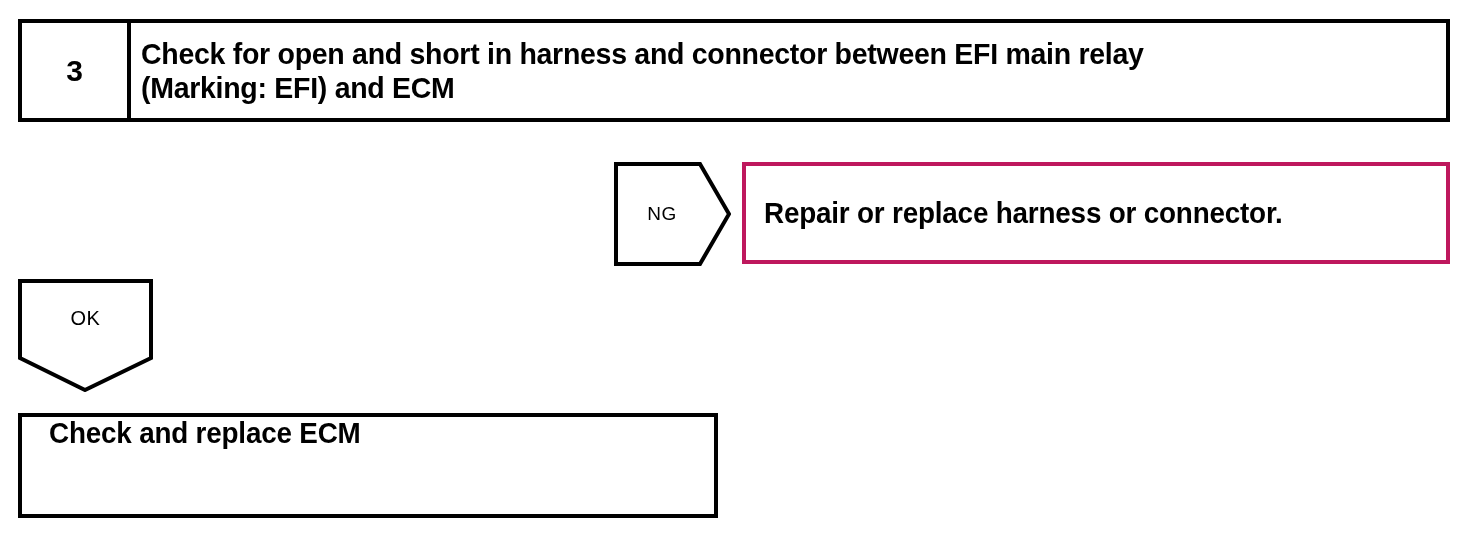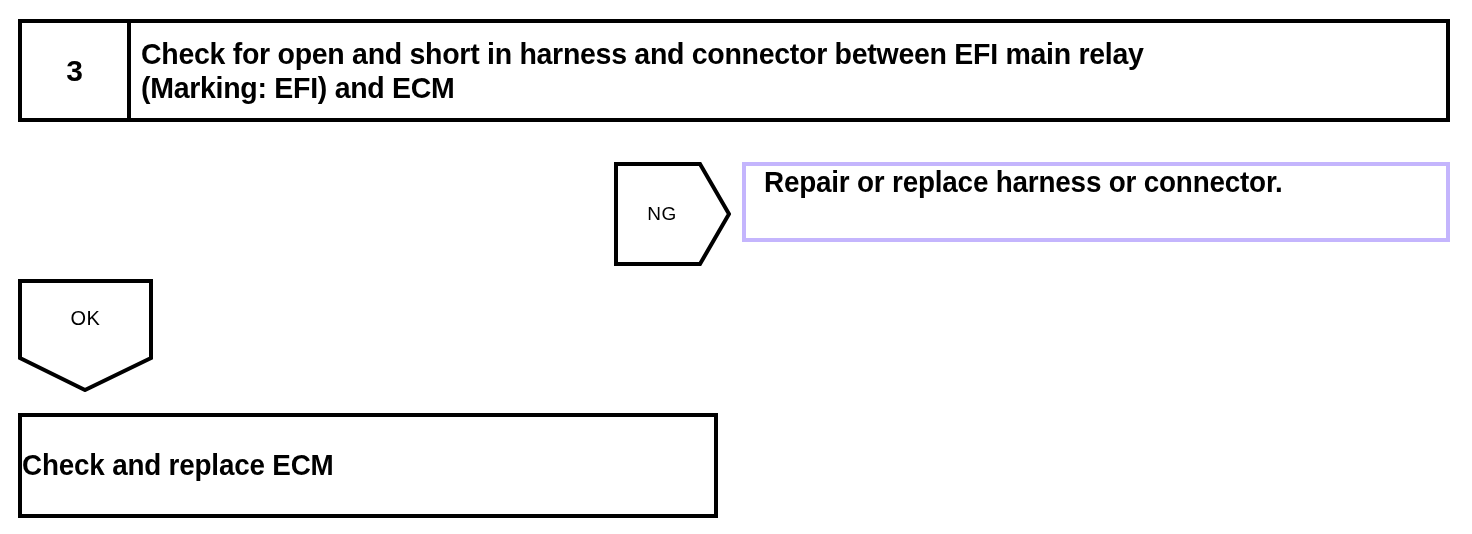--- a/index.html
+++ b/index.html
@@ -91,25 +91,26 @@
     font-weight: normal;
     letter-spacing: 0.5px;
   }
 
   
   .repair-box {
     position: absolute;
     left: 742px;
     top: 162px;
     width: 708px;       
-    height: 80px;      
-    box-sizing: border-box;
-    border: 4px solid #c4b5fd;
-    background: #ffffff;
-    display: flex;
+    height: 102px;      
+    box-sizing: border-box;
+    border: 4px solid #be185d;
+    background: #ffffff;
+    display: flex;
+    align-items: center;
     padding-left: 18px;
   }
   .repair-text {
     font-size: 29px;
     font-weight: bold;
     letter-spacing: -0.2px;
     transform: scaleX(0.96);
     transform-origin: left center;
   }
 
@@ -140,21 +141,22 @@
   .final-box {
     position: absolute;
     left: 18px;
     top: 413px;
     width: 700px;       
     height: 105px;      
     box-sizing: border-box;
     border: 4px solid #000000;
     background: #ffffff;
     display: flex;
-    align-items: center;
+    align-items: flex-start;
+    padding-left: 27px;
   }
   .final-text {
     font-size: 29px;
     font-weight: bold;
     letter-spacing: -0.2px;
     transform: scaleX(0.96);
     transform-origin: left center;
   }
 </style>
 </head>

